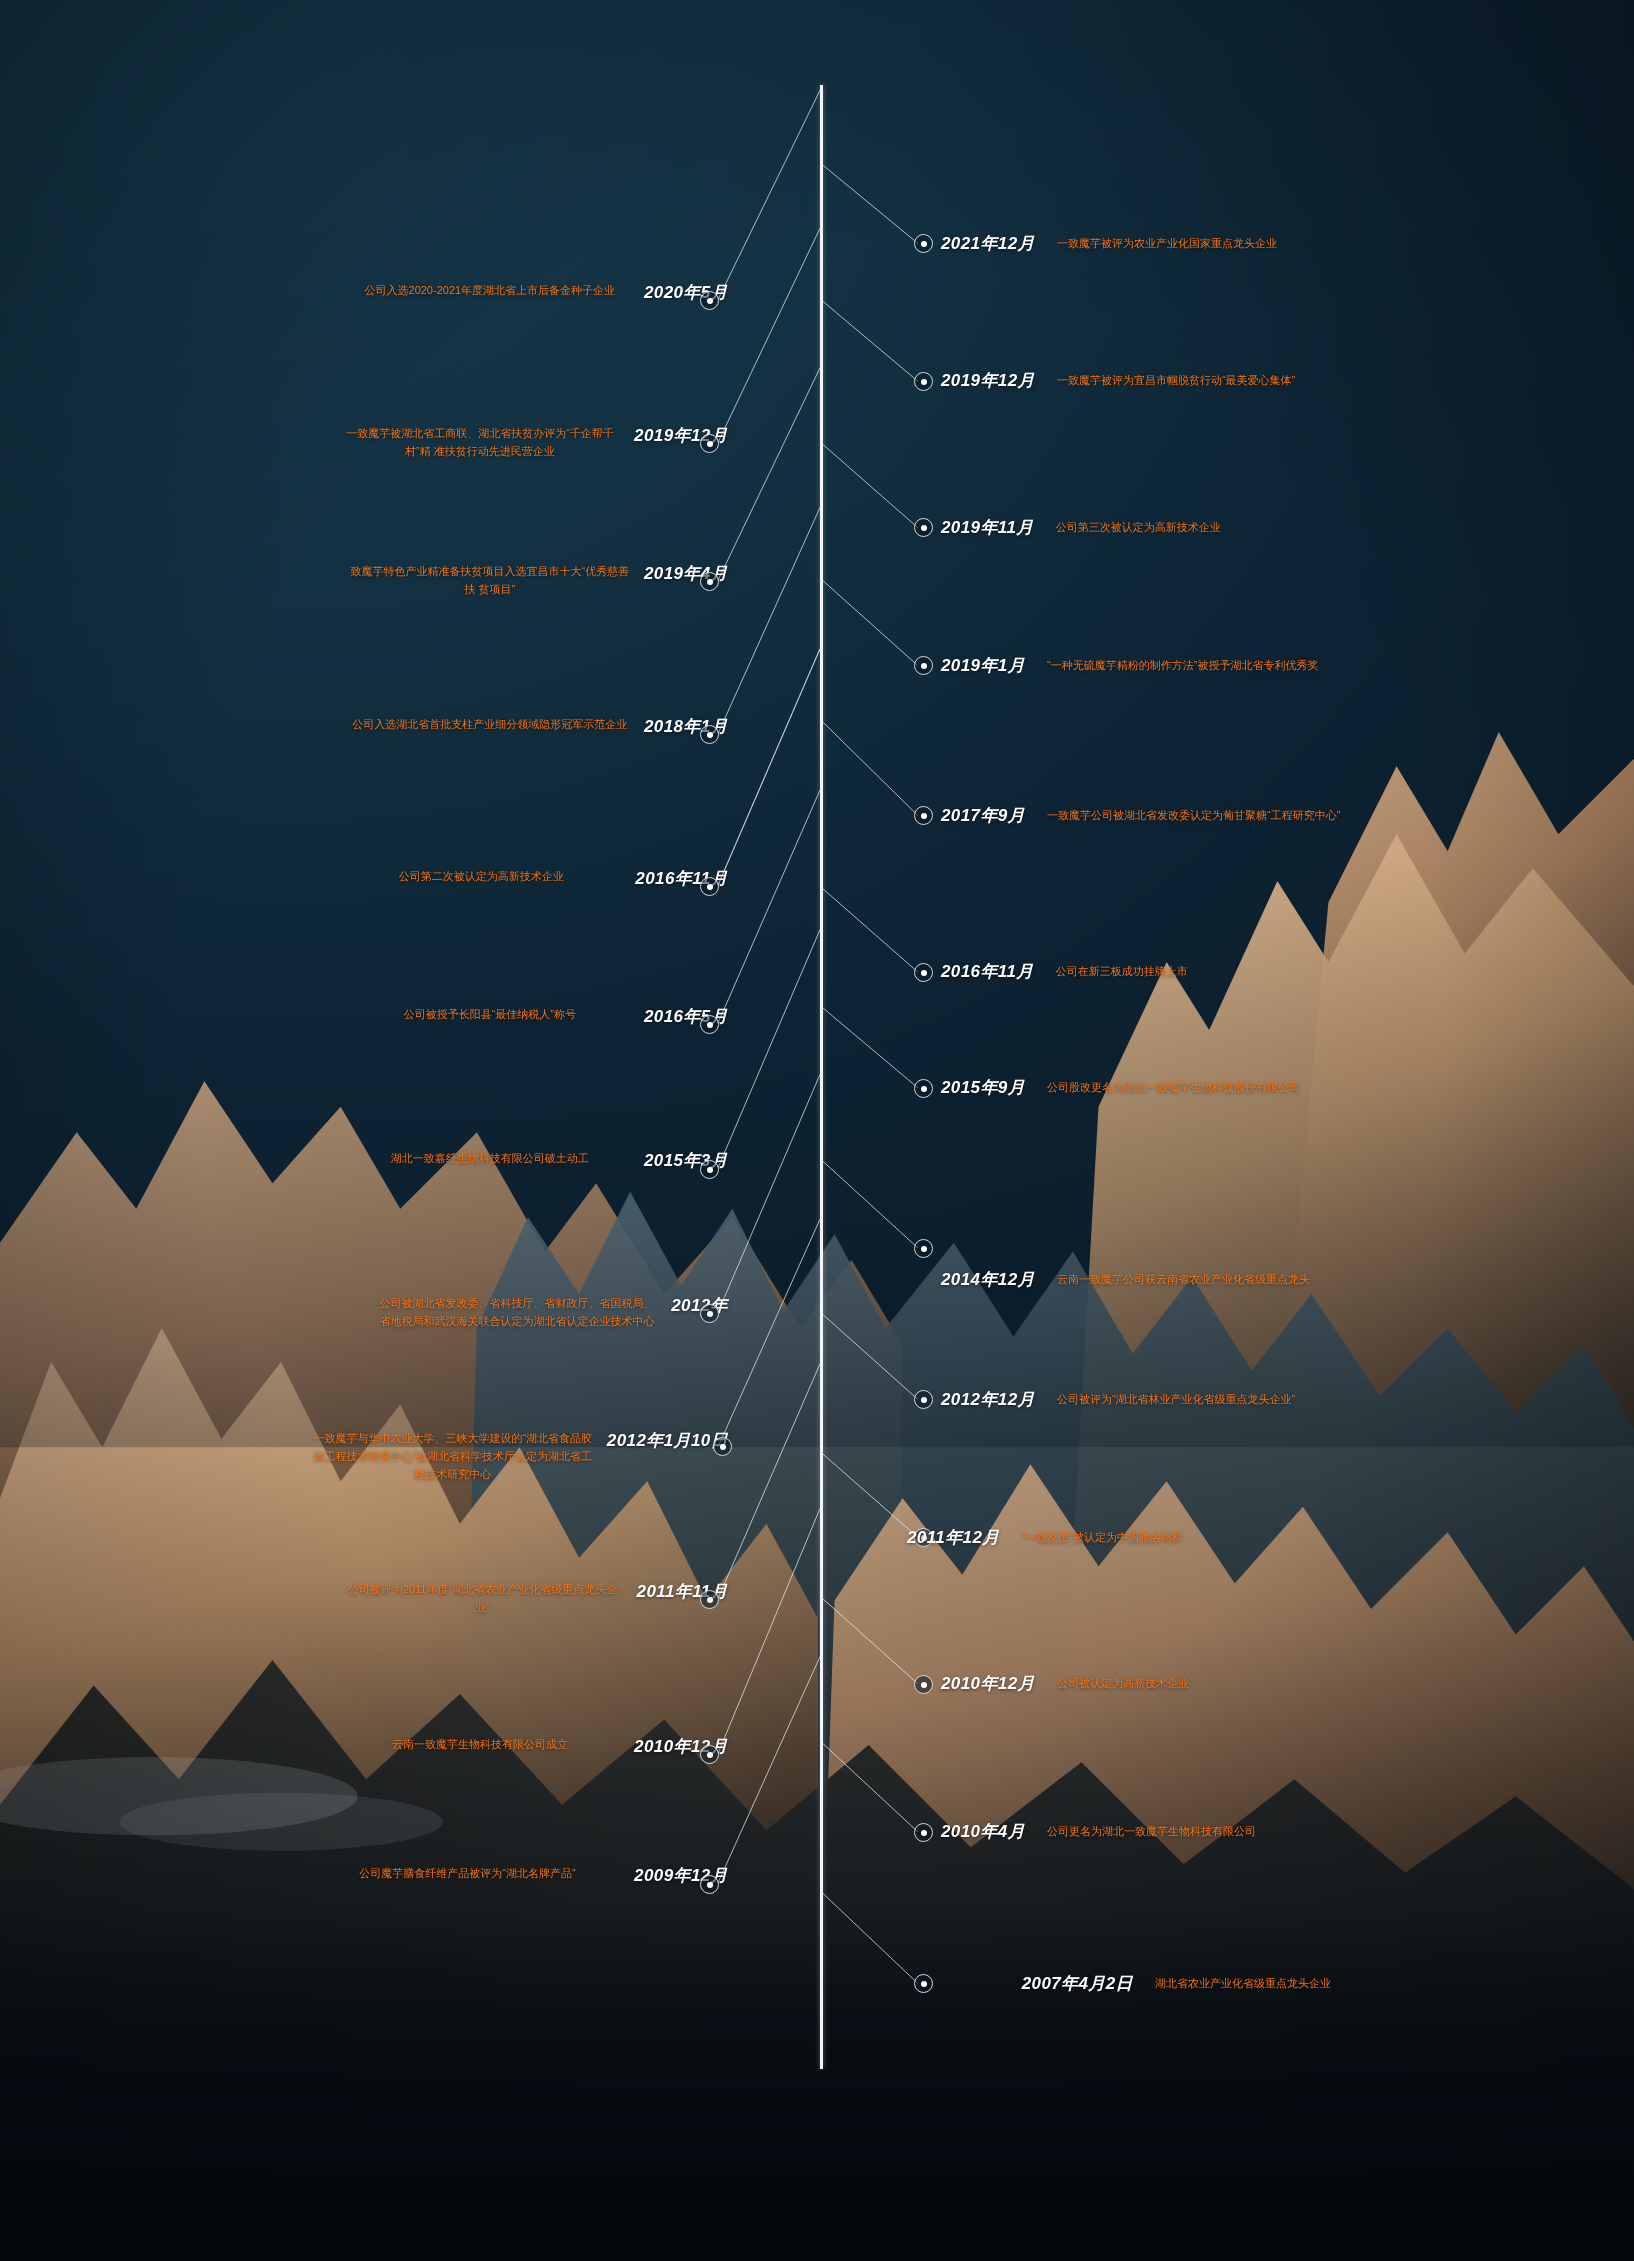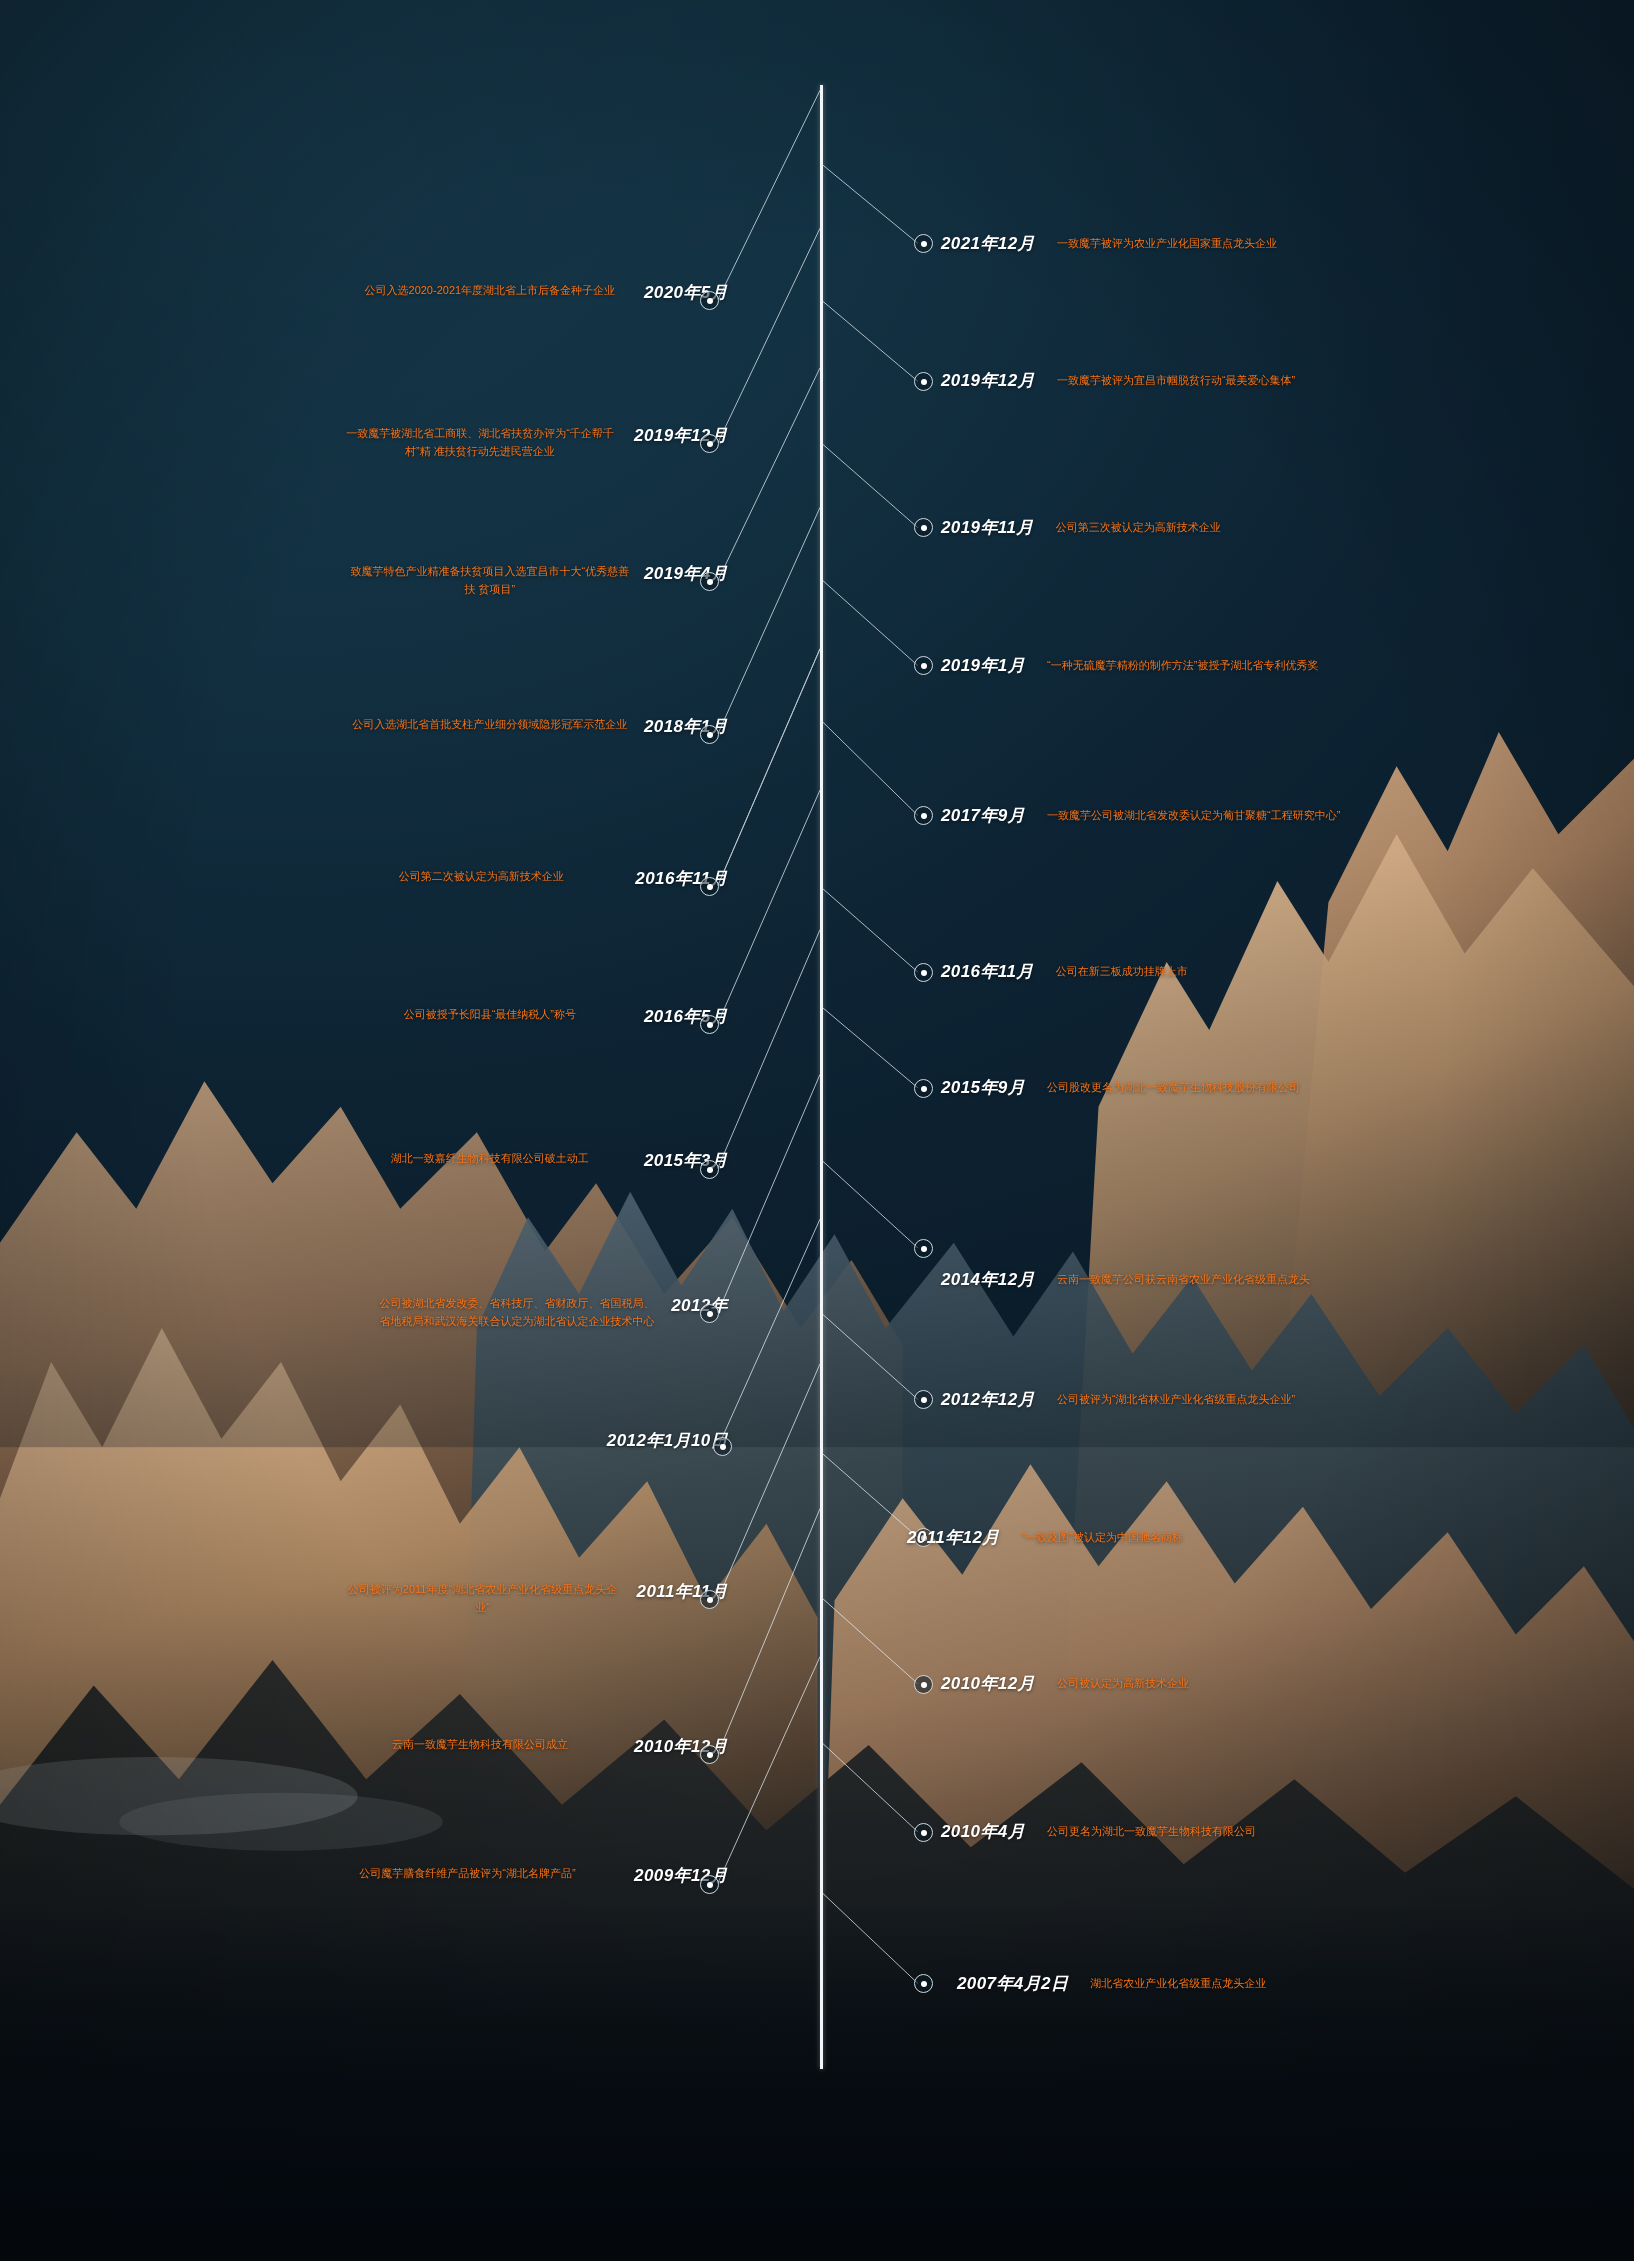--- a/index.html
+++ b/index.html
@@ -247,20 +247,21 @@
 </div>
 <div class="node" style="left:700px; top:1160px;"></div>
 
 <div class="item left" style="left:204px; top:1294px; width:524px;">
   <div class="desc" style="width:281px;">公司被湖北省发改委、省科技厅、省财政厅、省国税局、省地税局和武汉海关联合认定为湖北省认定企业技术中心</div>
   <div class="date">2012年</div>
 </div>
 <div class="node" style="left:700px; top:1304px;"></div>
 
 <div class="item left" style="left:170px; top:1429px; width:558px;">
+  <div class="desc" style="width:281px;">一致魔芋与华中农业大学、三峡大学建设的“湖北省食品胶体工程技术研究中心”被湖北省科学技术厅认定为湖北省工程技术研究中心</div>
   <div class="date">2012年1月10日</div>
 </div>
 <div class="node" style="left:713px; top:1437px;"></div>
 
 <div class="item left" style="left:204px; top:1580px; width:524px;">
   <div class="desc" style="width:281px;">公司被评为2011年度“湖北省农业产业化省级重点龙头企业”</div>
   <div class="date">2011年11月</div>
 </div>
 <div class="node" style="left:700px; top:1590px;"></div>
 
@@ -342,17 +343,17 @@
   <div class="desc" style="width:341px;">公司被认定为高新技术企业</div>
 </div>
 
 <div class="node" style="left:914px; top:1823px;"></div>
 <div class="item right" style="left:941px; top:1820px; width:587px;">
   <div class="date">2010年4月</div>
   <div class="desc" style="width:341px;">公司更名为湖北一致魔芋生物科技有限公司</div>
 </div>
 
 <div class="node" style="left:914px; top:1974px;"></div>
-<div class="item right" style="left:957px; top:1972px; width:587px;">
+<div class="item right" style="left:909px; top:1972px; width:587px;justify-content:flex-end;">
   <div class="date">2007年4月2日</div>
   <div class="desc" style="width:341px;">湖北省农业产业化省级重点龙头企业</div>
 </div>
 
 
 </body></html>

